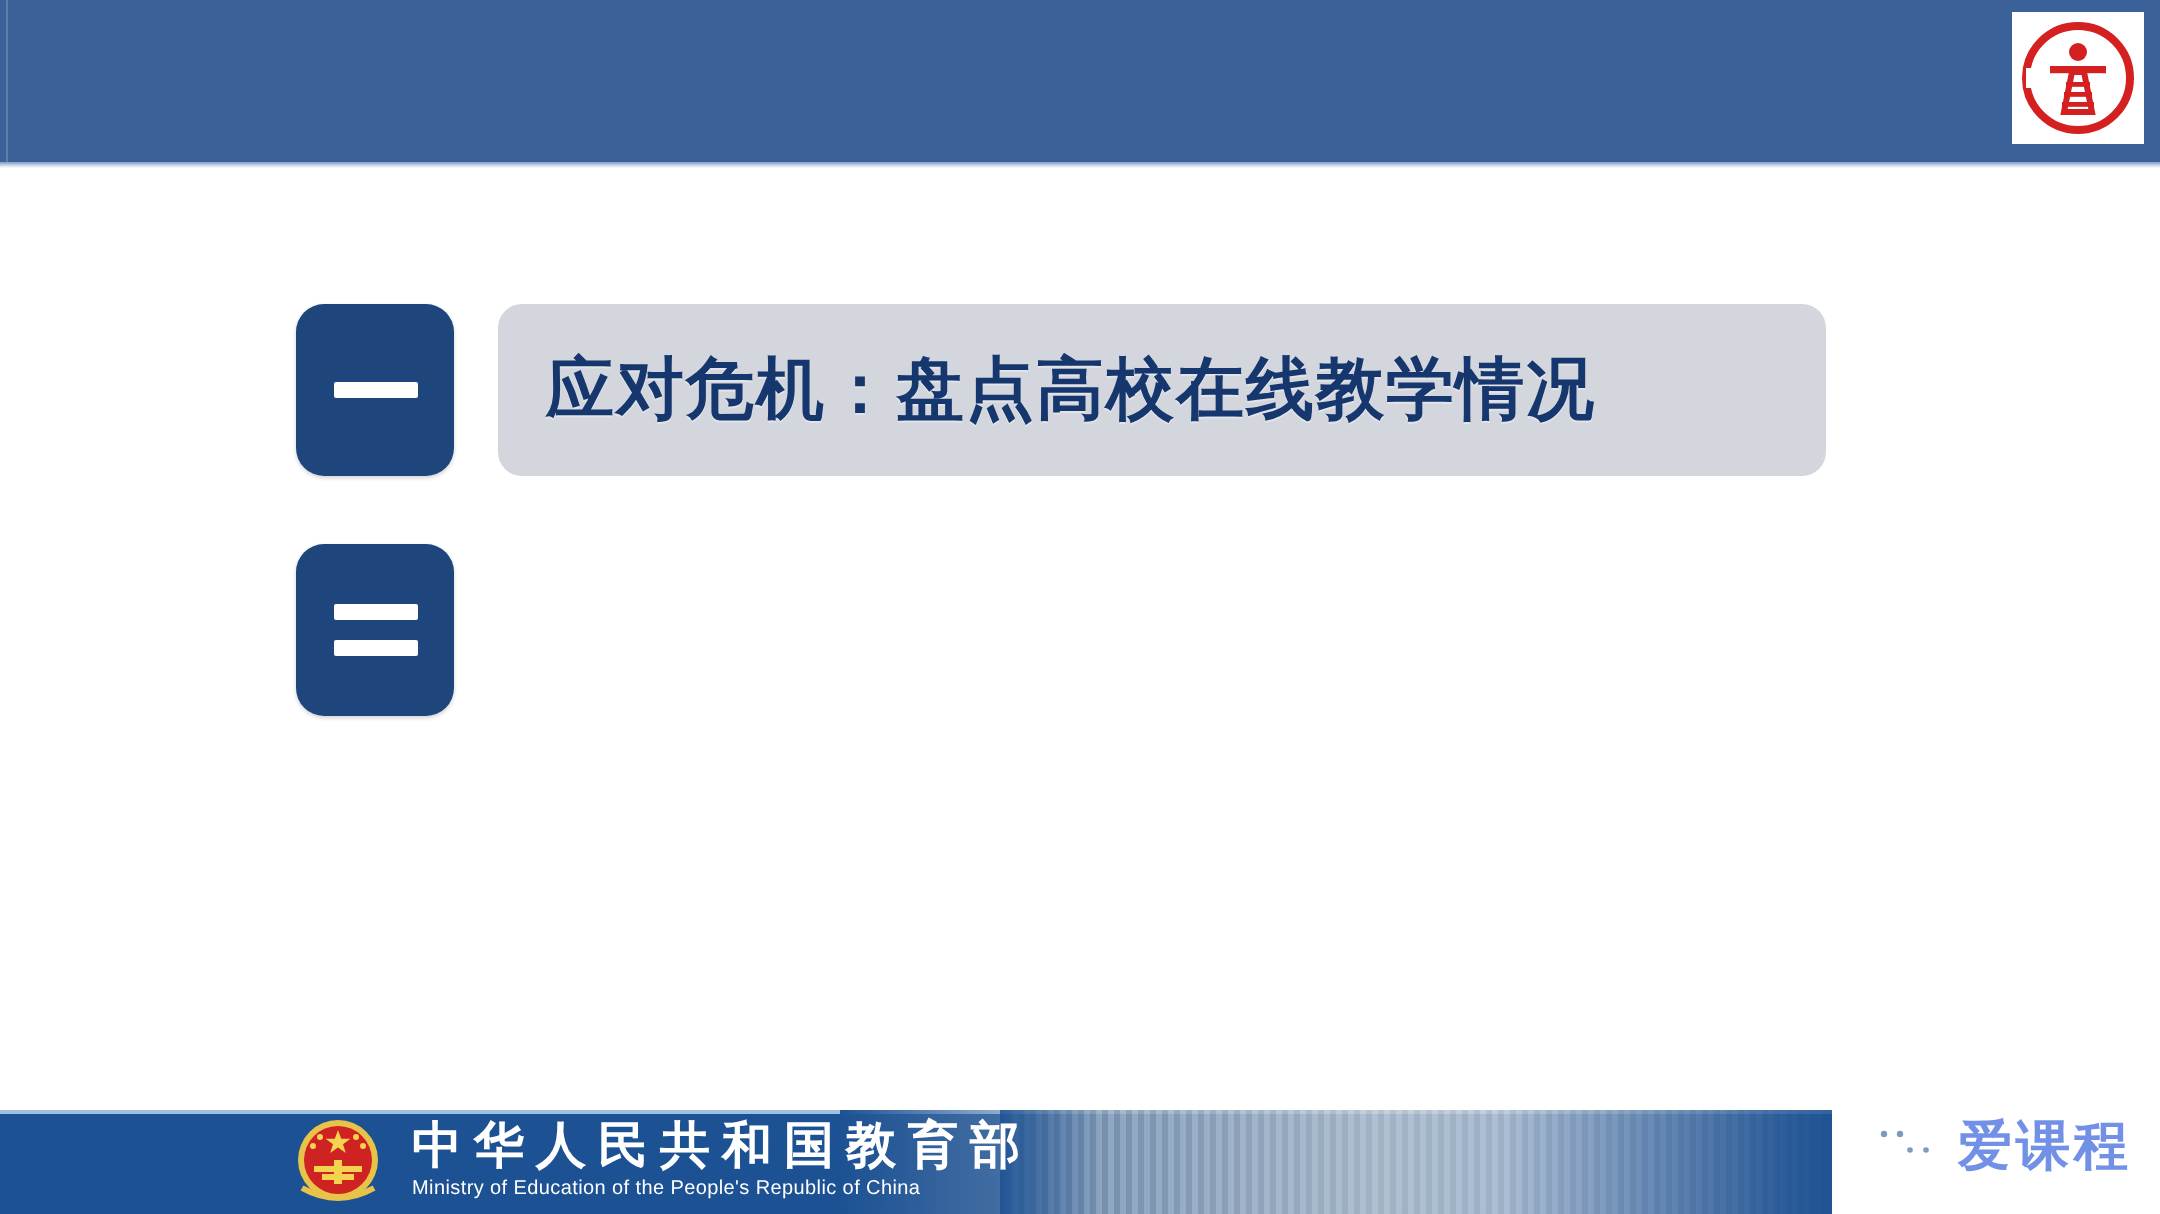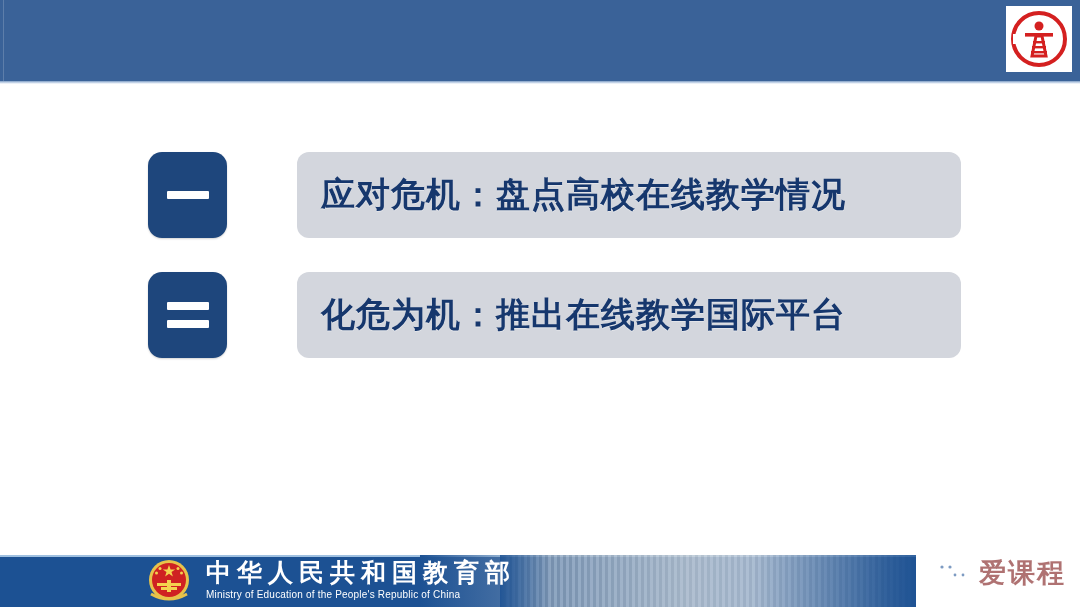--- a/index.html
+++ b/index.html
@@ -65,21 +65,20 @@
     top: 152px;
     width: 1080px;
   }
   .row {
     position: relative;
     display: flex;
     align-items: center;
     height: 86px;
     margin-bottom: 34px;
     padding-left: 148px;
-    gap: 48px;
   }
   .badge {
     width: 79px;
     height: 86px;
     border-radius: 14px;
     background: #1e467c;
     display: flex;
     flex-direction: column;
     align-items: center;
     justify-content: center;
@@ -189,21 +188,21 @@
     position: absolute;
     right: 14px;
     bottom: 16px;
     display: flex;
     align-items: center;
     gap: 7px;
     opacity: 0.62;
     pointer-events: none;
   }
   .watermark-text {
-    color: #7f1d1d;
+    color: #1d4ed8;
     font-size: 27px;
     font-weight: bold;
     letter-spacing: 2px;
     white-space: nowrap;
     font-family: "DejaVu Sans", "Liberation Sans", sans-serif;
   }
 </style>
 </head>
 <body>
 
@@ -236,23 +235,20 @@
       </div>
       <div class="pill">
         <span class="pill-text">应对危机：盘点高校在线教学情况</span>
       </div>
     </div>
 
     <div class="row">
       <div class="badge n2">
         <span class="bar"></span>
         <span class="bar"></span>
-      </div>
-      <div class="pill">
-        <span class="pill-text">化危为机：推出在线教学国际平台</span>
       </div>
     </div>
 
 
   </div>
 
   <div class="footer-band">
     <div class="footer-band-top"></div>
     <div class="footer-photo-left"></div>
     <div class="footer-photo"></div>

